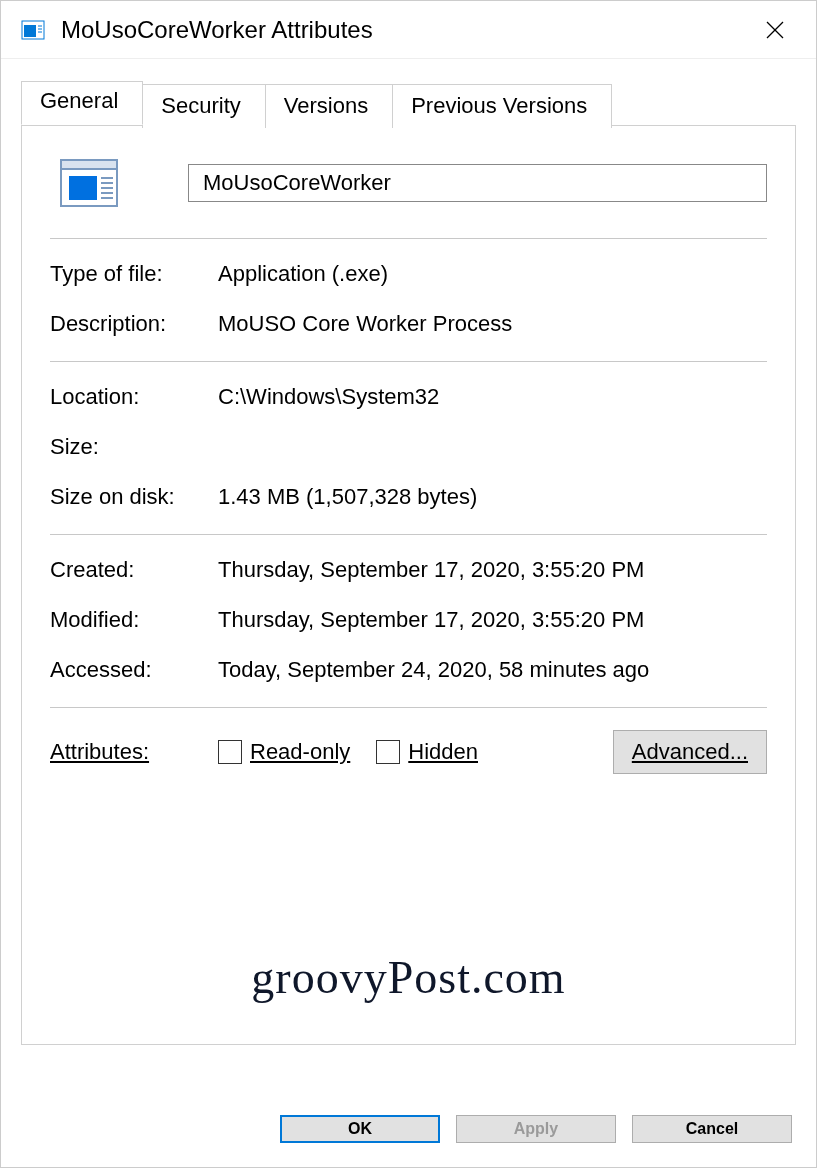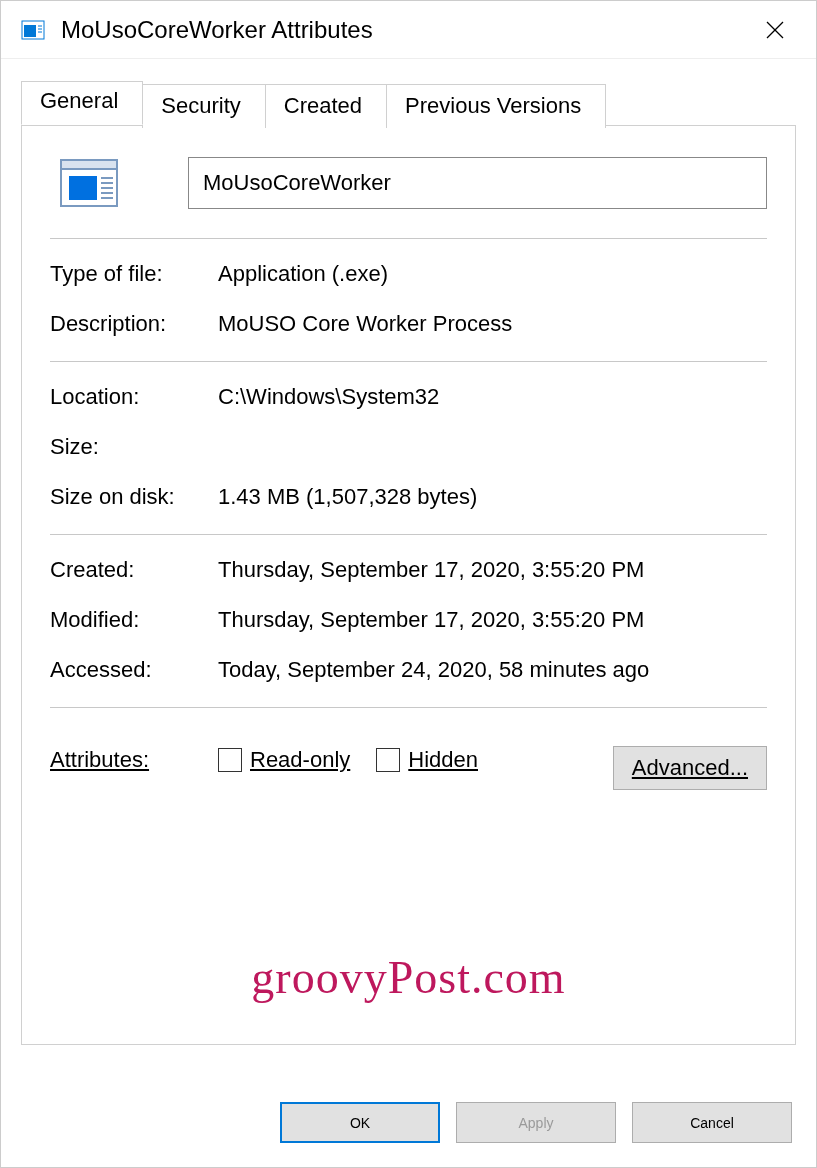--- a/index.html
+++ b/index.html
@@ -107,21 +107,21 @@
       margin-bottom: 28px;
     }
     .file-icon-lg {
       width: 78px;
       display:flex;
       justify-content:center;
     }
     .filename-input {
       flex: 1;
       margin-left: 60px;
-      height: 52px;
+      height: 38px;
       border: 1px solid #888;
       background: #fff;
       font-size: 22px;
       padding: 0 14px;
       font-family: inherit;
     }
 
     .hr {
       border: none;
       border-top: 1px solid #c8c8c8;
@@ -167,50 +167,50 @@
       margin-right: 8px;
     }
     .advanced-btn {
       margin-left: auto;
       padding: 8px 18px;
       background: #e1e1e1;
       border: 1px solid #adadad;
       font-size: 22px;
       font-family: inherit;
       cursor: pointer;
-      margin-top: 16px;
     }
 
     .watermark {
       position: absolute;
       left: 0;
       right: 0;
       top: 950px;
       text-align: center;
       font-family: Georgia, 'Times New Roman', serif;
       font-size: 46px;
-      color: #be185d;
+      color: #0f172a;
       letter-spacing: 1px;
       pointer-events: none;
     }
 
     .footer-buttons {
       display: flex;
       justify-content: flex-end;
       gap: 16px;
       padding: 20px 24px 24px 0;
     }
     .btn {
       width: 160px;
-      height: 41px;
-      font-size: 14px;
+      height: 28px;
+      font-size: 16px;
       font-family: inherit;
       background: #e1e1e1;
       border: 1px solid #adadad;
       cursor: pointer;
+      font-weight: bold;
     }
     .btn.primary {
       border: 2px solid #0078d7;
     }
     .btn.disabled {
       color: #9a9a9a;
       cursor: default;
     }
   </style>
 </head>
@@ -234,21 +234,21 @@
         <line x1="1" y1="1" x2="17" y2="17" stroke="#000" stroke-width="1.2"></line>
         <line x1="17" y1="1" x2="1" y2="17" stroke="#000" stroke-width="1.2"></line>
       </svg>
     </span>
   </div>
 
   <div class="body-area">
     <div class="tabs">
       <div class="tab active"><span>General</span></div>
       <div class="tab"><span>Security</span></div>
-      <div class="tab"><span>Created</span></div>
+      <div class="tab"><span>Versions</span></div>
       <div class="tab"><span>Previous Versions</span></div>
     </div>
 
     <div class="tab-panel">
 
       <div class="icon-name-row">
         <span class="file-icon-lg">
           <svg width="64" height="54" viewBox="0 0 64 54">
             <rect x="4" y="4" width="56" height="46" fill="#fff" stroke="#7a9ac0" stroke-width="2"></rect>
             <rect x="4" y="4" width="56" height="9" fill="#d9e3ef" stroke="#7a9ac0" stroke-width="2"></rect>

